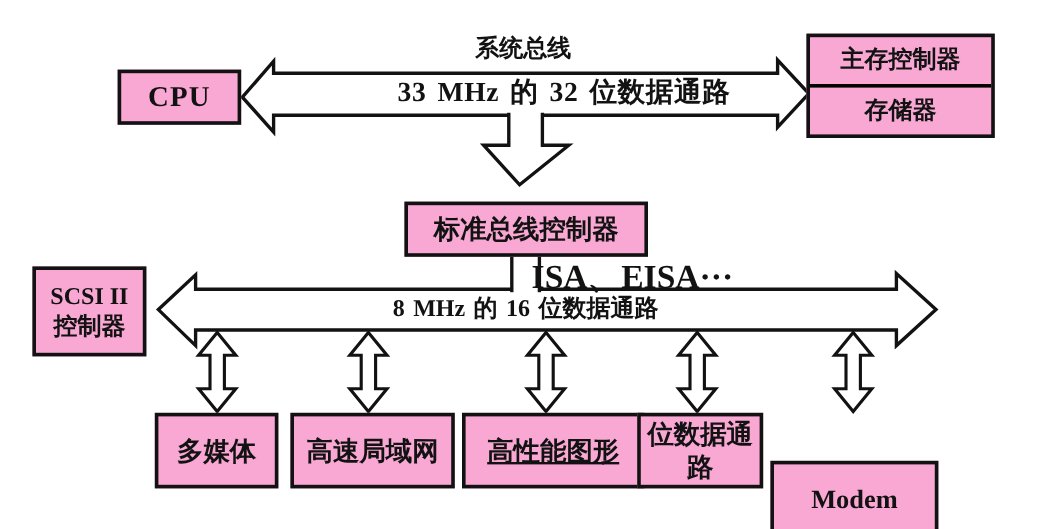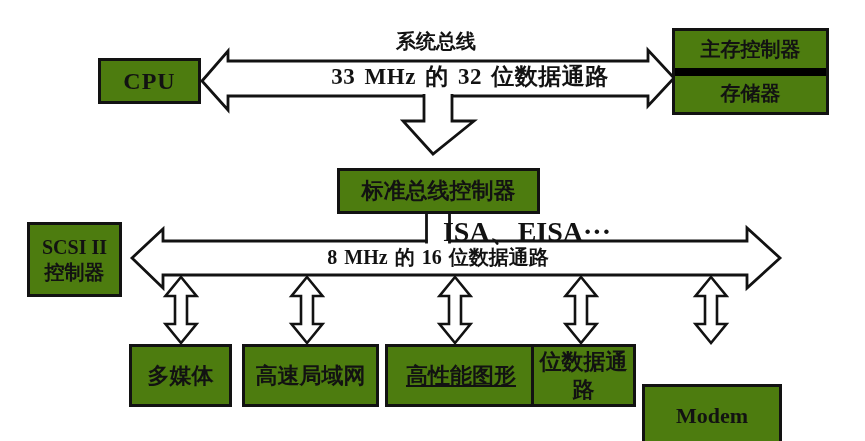--- a/index.html
+++ b/index.html
@@ -9,35 +9,35 @@
     background:#ffffff;
     color:#121212;
     font-family:"Liberation Serif","DejaVu Serif",serif;
     overflow:hidden;
   }
   .arrows { position:absolute; left:0; top:0; }
   .box {
     position:absolute;
     box-sizing:border-box;
     border:3px solid #121212;
-    background:#4d7c0f;
+    background:#f9a8d4;
     display:flex;
     align-items:center;
     justify-content:center;
     font-weight:bold;
     text-align:center;
     line-height:1.25;
   }
   .box.col { flex-direction:column; padding:0; }
   .cell {
     box-sizing:border-box;
     width:100%; flex:1;
     display:flex; align-items:center; justify-content:center;
   }
-  .cell + .cell { border-top:8px solid #000000; }
+  .cell + .cell { border-top:3px solid #000000; }
   .lbl {
     position:absolute;
     font-weight:bold;
     white-space:nowrap;
     transform:translateX(-50%);
     line-height:1.15;
   }
   #cpu-box   { left:98px;  top:58px;  width:103px; height:46px; font-size:24px; letter-spacing:1px; }
   #memory-box{ left:672px; top:28px;  width:157px; height:87px; font-size:20px; }
   #sbc-box   { left:337px; top:168px; width:203px; height:46px; font-size:22px; }

